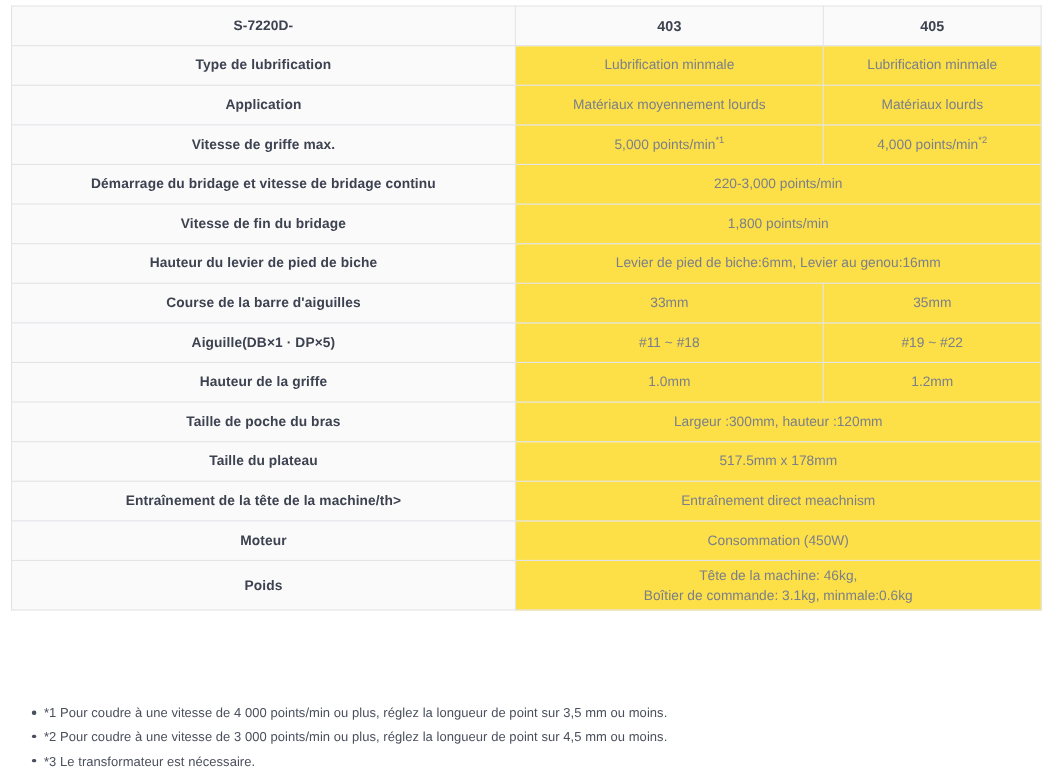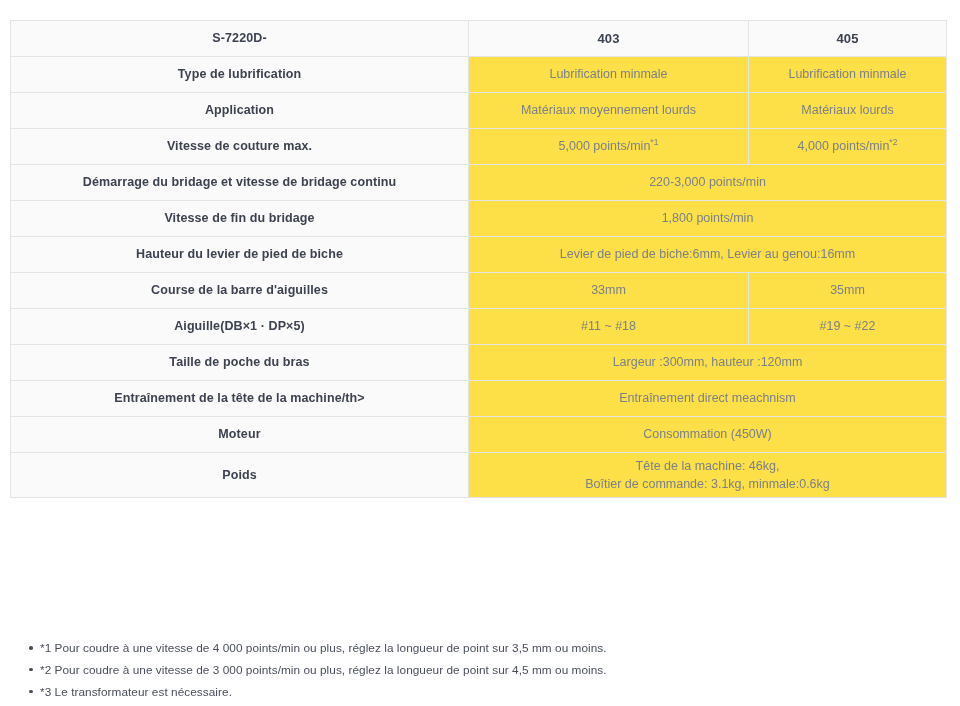--- a/index.html
+++ b/index.html
@@ -16,21 +16,21 @@
   }
   .page {
     position: relative;
     width: 960px;
     height: 706px;
     box-sizing: border-box;
   }
   .spec-table {
     position: absolute;
     left: 10px;
-    top: 20px;
+    top: 5px;
     width: 936px;
     border-collapse: collapse;
     table-layout: fixed;
   }
   .spec-table td, .spec-table th {
     border: 1px solid #e3e4e8;
     padding: 0 8px;
     vertical-align: middle;
     text-align: center;
     font-weight: normal;
@@ -124,21 +124,21 @@
         <td class="val">Lubrification minmale</td>
       </tr>
 
       <tr>
         <td class="lbl">Application</td>
         <td class="val">Matériaux moyennement lourds</td>
         <td class="val">Matériaux lourds</td>
       </tr>
 
       <tr>
-        <td class="lbl">Vitesse de couture max.</td>
+        <td class="lbl">Vitesse de griffe max.</td>
         <td class="val"><span>5,000 points/min</span><sup>*1</sup></td>
         <td class="val"><span>4,000 points/min</span><sup>*2</sup></td>
       </tr>
 
       <tr>
         <td class="lbl">Démarrage du bridage et vitesse de bridage continu</td>
         <td class="val" colspan="2">220-3,000 points/min</td>
       </tr>
 
       <tr>
@@ -157,26 +157,35 @@
         <td class="val">33mm</td>
         <td class="val">35mm</td>
       </tr>
 
       <tr>
         <td class="lbl">Aiguille(DB×1 · DP×5)</td>
         <td class="val">#11 ~ #18</td>
         <td class="val">#19 ~ #22</td>
       </tr>
 
+      <tr>
+        <td class="lbl">Hauteur de la griffe</td>
+        <td class="val">1.0mm</td>
+        <td class="val">1.2mm</td>
+      </tr>
 
       <tr>
         <td class="lbl">Taille de poche du bras</td>
         <td class="val" colspan="2">Largeur :300mm, hauteur :120mm</td>
       </tr>
 
+      <tr>
+        <td class="lbl">Taille du plateau</td>
+        <td class="val" colspan="2">517.5mm x 178mm</td>
+      </tr>
 
       <tr>
         <td class="lbl">Entraînement de la tête de la machine/th&gt;</td>
         <td class="val" colspan="2">Entraînement direct meachnism</td>
       </tr>
 
       <tr>
         <td class="lbl">Moteur</td>
         <td class="val" colspan="2">Consommation (450W)</td>
       </tr>

